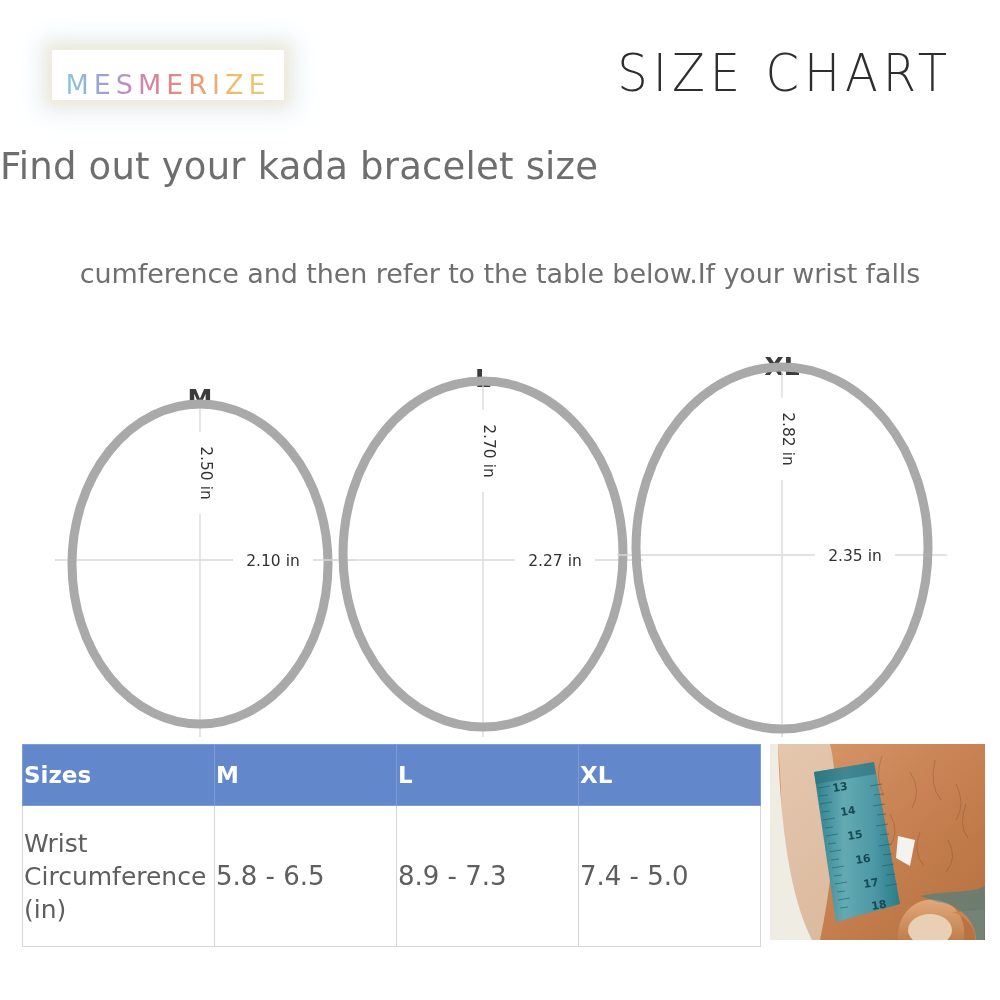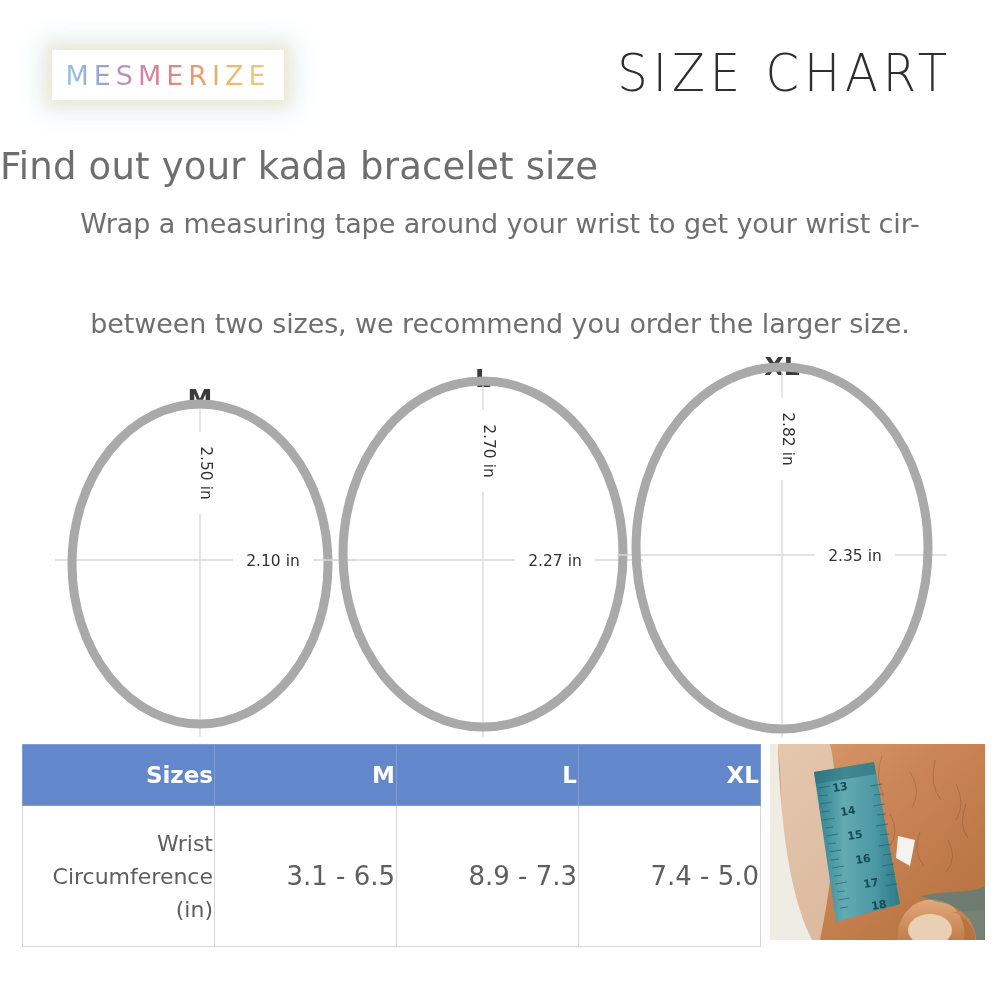--- a/index.html
+++ b/index.html
@@ -17,21 +17,21 @@
 
   
   #brand-logo {
     position: absolute;
     left: 52px;
     top: 50px;
     width: 232px;
     height: 50px;
     background: #ffffff;
     display: flex;
-    align-items: center;
+    align-items: flex-end;
     justify-content: center;
     box-shadow:
       0 0 14px 7px rgba(255, 200, 120, 0.28),
       0 0 26px 12px rgba(130, 200, 235, 0.22);
   }
   #brand-logo::before {
     content: "";
     position: absolute;
     left: -12px; top: -12px; right: -12px; bottom: -12px;
     background: linear-gradient(100deg,
@@ -119,38 +119,38 @@
   #size-table {
     position: absolute;
     left: 22px;
     top: 744px;
     width: 738px;
     border-collapse: collapse;
     table-layout: fixed;
   }
   #size-table th, #size-table td {
     border: 1px solid #d6d6d6;
-    text-align: right;
+    text-align: left;
     vertical-align: middle;
   }
   #size-table thead th {
     background: #6288cb;
     color: #ffffff;
     font-size: 23px;
     font-weight: bold;
     height: 58px;
     border-color: #7f9dd4;
   }
   #size-table tbody td {
     height: 138px;
     font-size: 26px;
     color: #5e5e5e;
     line-height: 33px;
   }
-  #size-table tbody td.label-cell { font-size: 22px; }
+  #size-table tbody td.label-cell { font-size: 25px; }
   #size-table col.c1 { width: 192px; }
   #size-table col.c2, #size-table col.c3, #size-table col.c4 { width: 182px; }
 
   
   #wrist-photo {
     position: absolute;
     left: 770px;
     top: 744px;
     width: 215px;
     height: 196px;
@@ -164,23 +164,22 @@
 
 <div id="brand-logo">
   <span class="brand-text">MESMERIZE</span>
 </div>
 
 <div id="size-chart-title">SIZE CHART</div>
 
 <div id="heading">Find out your kada bracelet size</div>
 
 <div id="intro">
-  <span>Wrap a measuring tape around your wrist to get your wrist cir-</span><br>
   <br>
-  <span>between two sizes, we recommend you order the larger size.</span>
+  <span>cumference and then refer to the table below.If your wrist falls</span><br>
 </div>
 
 <div id="diagrams">
 
   <div class="ring-label" style="left:200px; top:32px;">M</div>
   <svg class="ring" width="300" height="385" style="left:55px; top:0;" viewBox="0 0 300 385">
     <line x1="0" y1="208" x2="300" y2="208" stroke="#d8d8d8" stroke-width="1.3"></line>
     <line x1="145" y1="55" x2="145" y2="385" stroke="#d8d8d8" stroke-width="1.3"></line>
     <ellipse cx="145" cy="212" rx="128" ry="160" fill="none" stroke="#a9a9a9" stroke-width="9"></ellipse>
     <rect x="131" y="80" width="30" height="82" fill="#ffffff"></rect>
@@ -225,21 +224,21 @@
       <th>M</th>
       <th>L</th>
       <th>XL</th>
     </tr>
   </thead>
   <tbody>
     <tr>
       <td class="label-cell">
         Wrist<br>Circumference<br>(in)
       </td>
-      <td>3.1 - 6.5</td>
+      <td>5.8 - 6.5</td>
       <td>8.9 - 7.3</td>
       <td>7.4 - 5.0</td>
     </tr>
   </tbody>
 </table>
 
 <div id="wrist-photo">
   <svg width="215" height="196" viewBox="0 0 215 196">
     <defs>
       <linearGradient id="skin" x1="0" y1="0" x2="1" y2="1">

